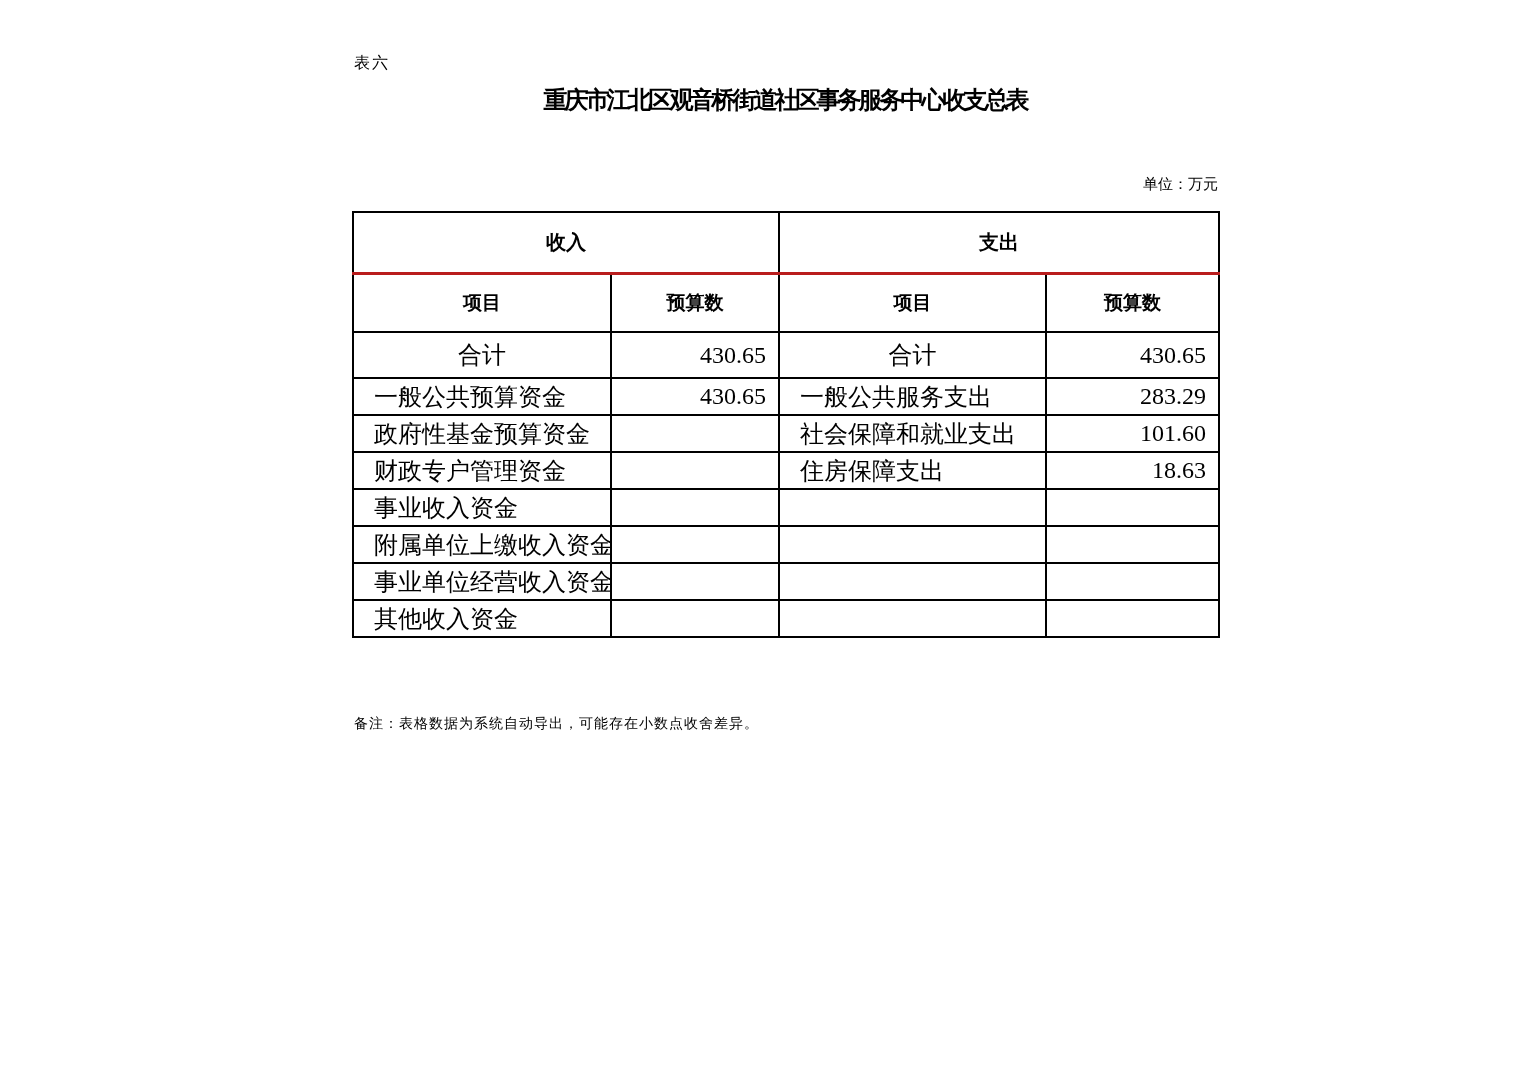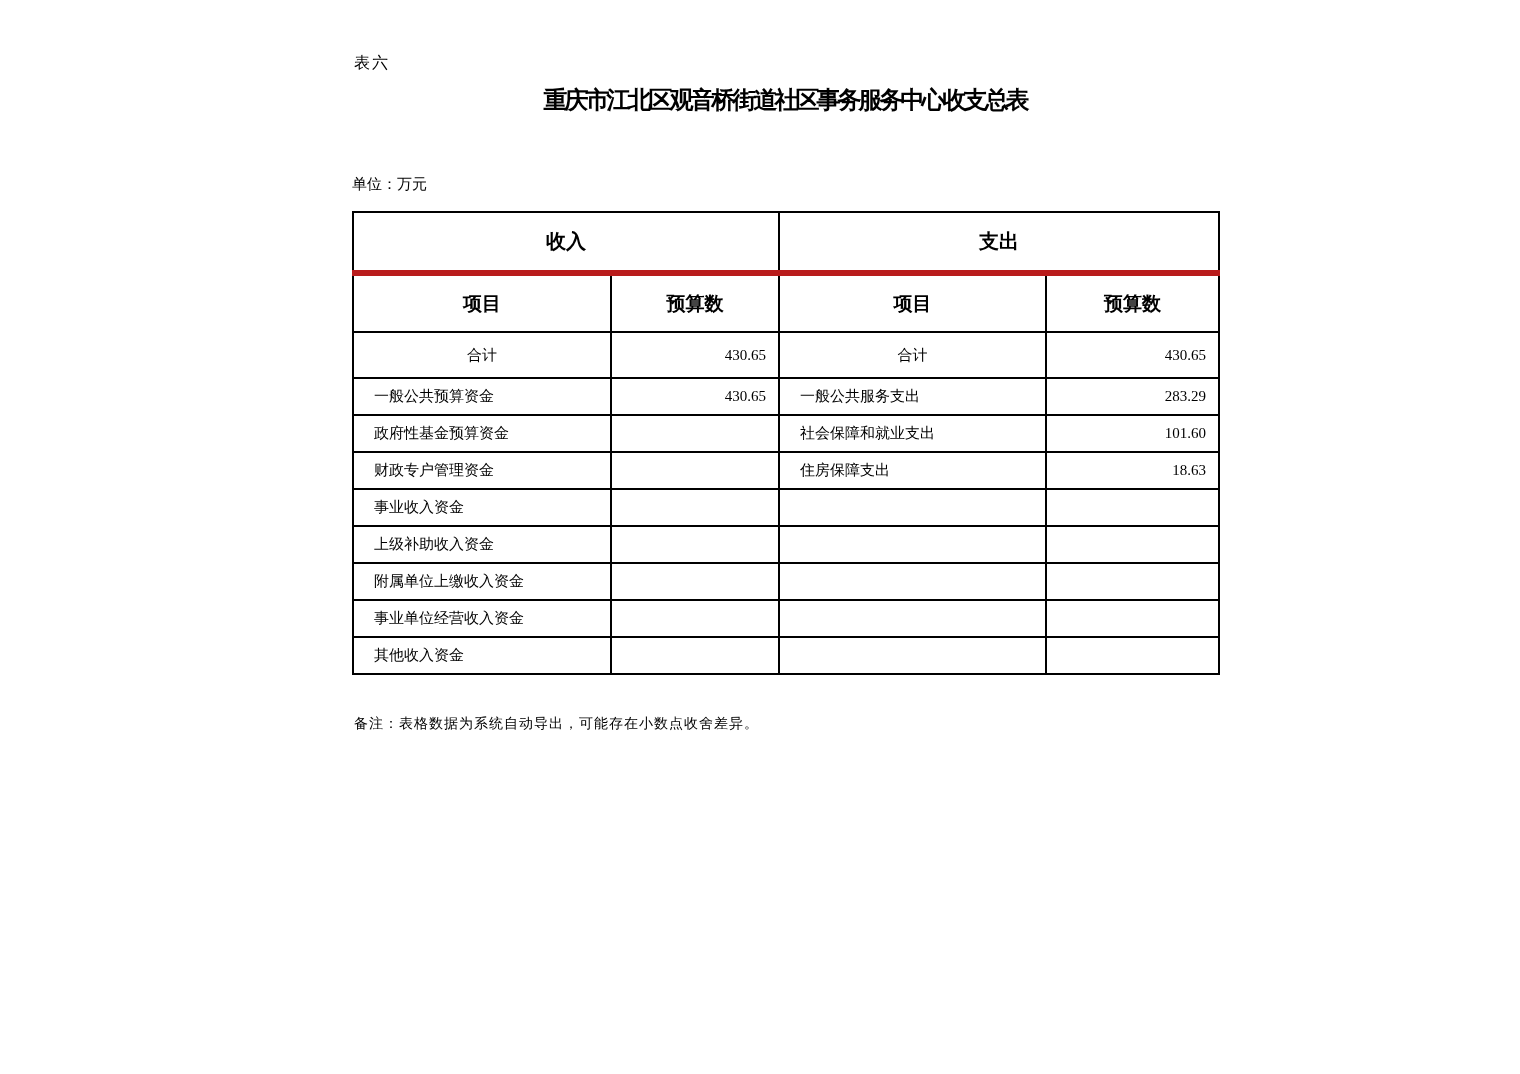--- a/index.html
+++ b/index.html
@@ -21,49 +21,49 @@
     position: absolute; left: 352px; top: 84px; width: 866px;
     text-align: center;
     font-family: "Liberation Sans", "DejaVu Sans", sans-serif;
     font-weight: bold;
     font-size: 24px;
     letter-spacing: -3px;
     white-space: nowrap;
   }
   .unit-note {
     position: absolute; left: 352px; top: 175px; width: 866px;
-    text-align: left;
+    text-align: right;
     font-size: 15px;
   }
 
   table.budget {
     position: absolute; left: 352px; top: 211px;
     width: 866px;
     border-collapse: collapse;
     table-layout: fixed;
   }
   table.budget th, table.budget td {
     border: 2px solid #000;
     overflow: hidden;
     white-space: nowrap;
   }
   tr.hdr-group { height: 61px; }
-  tr.hdr-group th { border-bottom: 6px solid #b91c1c; }
+  tr.hdr-group th { border-bottom: 3px solid #b91c1c; }
   tr.hdr-cols { height: 59px; }
   table.budget th {
     font-family: "Liberation Sans", "DejaVu Sans", sans-serif;
     font-weight: bold;
     text-align: center;
     vertical-align: middle;
   }
   tr.hdr-group th { font-size: 20px; }
   tr.hdr-cols th { font-size: 19px; }
 
   table.budget td {
-    font-size: 15px;
+    font-size: 24px;
     vertical-align: middle;
   }
   tr.total-row { height: 46px; }
   tr.data-row { height: 37px; }
   td.item { text-align: left; padding-left: 20px; }
   td.item.center { text-align: center; padding-left: 0; }
   td.num { text-align: right; padding-right: 12px; }
 
   .footnote {
     position: absolute; left: 354px; top: 715px;
@@ -126,26 +126,20 @@
           <td class="item">住房保障支出</td>
           <td class="num">18.63</td>
         </tr>
         <tr class="data-row">
           <td class="item">事业收入资金</td>
           <td class="num"></td>
           <td class="item"></td>
           <td class="num"></td>
         </tr>
         <tr class="data-row">
-          <td class="item">上级补助收入资金</td>
-          <td class="num"></td>
-          <td class="item"></td>
-          <td class="num"></td>
-        </tr>
-        <tr class="data-row">
           <td class="item">附属单位上缴收入资金</td>
           <td class="num"></td>
           <td class="item"></td>
           <td class="num"></td>
         </tr>
         <tr class="data-row">
           <td class="item">事业单位经营收入资金</td>
           <td class="num"></td>
           <td class="item"></td>
           <td class="num"></td>

